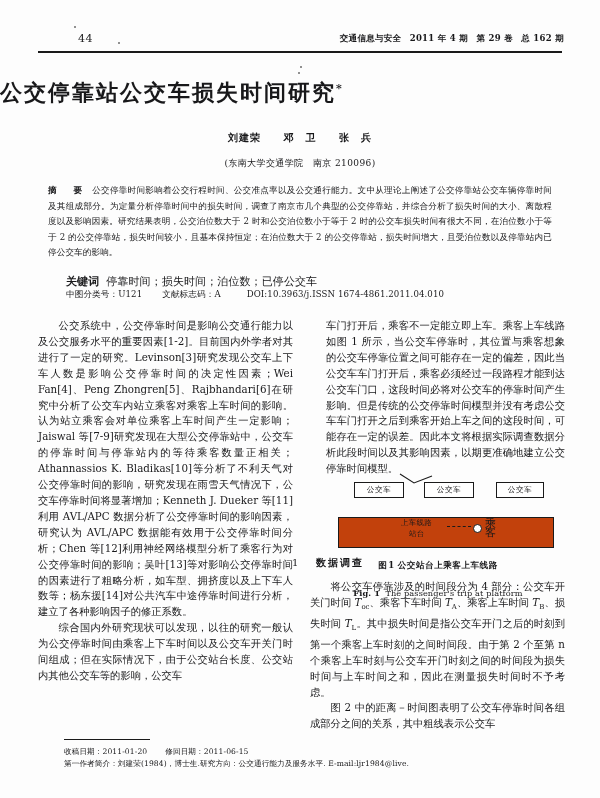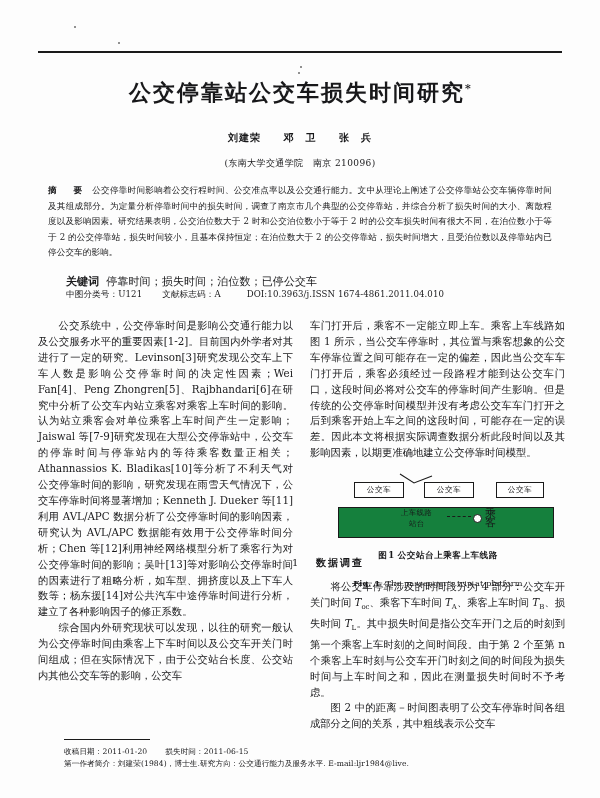--- a/index.html
+++ b/index.html
@@ -56,21 +56,21 @@
     height: 2px;
     background: #1a1a1a;
   }
 
   
   .title {
     position: absolute;
     left: 0;
     top: 78px;
     width: 600px;
-    text-align: center;
+    text-align: left;
     font-size: 22px;
     font-weight: bold;
     letter-spacing: 2px;
     font-family: "DejaVu Serif", "Liberation Serif", serif;
   }
   .title .star {
     font-size: 11px;
     vertical-align: super;
     letter-spacing: 0;
   }
@@ -143,21 +143,21 @@
     line-height: 15.9px;
     text-align: justify;
     letter-spacing: 0;
   }
   .col-l { left: 38px; }
   .col-r { left: 310px; }
   .col p {
     margin: 0;
     text-indent: 2em;
   }
-  .col p.noind { text-indent: 0; }
+  .col p.noind { text-indent: 0; margin-left: 16px; }
 
   
   .figure {
     position: absolute;
     left: 310px;
     top: 482px;
     width: 256px;
   }
   .fig-buses {
     position: relative;
@@ -175,25 +175,25 @@
     text-align: center;
     letter-spacing: .6px;
     background: #fff;
   }
   .bus-1 { left: 30px; width: 48px; }
   .bus-2 { left: 100px; width: 48px; }
   .bus-3 { left: 172px; width: 46px; }
   .fig-platform {
     position: relative;
     margin-left: 28px;
-    margin-top: 8px;
+    margin-top: 18px;
     width: 214px;
     height: 29px;
     border: 1.4px solid #1a1a1a;
-    background: #15803d;
+    background: #c2410c;
   }
   .lbl-route {
     position: absolute;
     left: 62px;
     top: 0px;
     font-size: 7.4px;
     letter-spacing: .4px;
   }
   .lbl-stage {
     position: absolute;
@@ -305,20 +305,29 @@
     position: absolute;
     background: #6d6d6d;
     border-radius: 50%;
   }
 </style>
 </head>
 <body>
 
 <div class="page">
 
+  <div class="runhead">
+    <div class="folio">44</div>
+    <div class="journal">
+      <span>交通信息与安全</span>
+      <span>2011 年 4 期</span>
+      <span>第 29 卷</span>
+      <span>总 162 期</span>
+    </div>
+  </div>
   <div class="rule-top"></div>
 
   <div class="speck" style="left:74px;top:26px;width:2px;height:2px;"></div>
   <div class="speck" style="left:118px;top:42px;width:2px;height:2px;"></div>
   <div class="speck" style="left:298px;top:72px;width:2px;height:2px;"></div>
   <div class="speck" style="left:300px;top:66px;width:2px;height:2px;"></div>
 
   <div class="title"><span>公交停靠站公交车损失时间研究</span><span class="star">*</span></div>
 
   <div class="authors">
@@ -371,17 +380,17 @@
 
   <div class="sec-head"><span class="num">1</span><span>数据调查</span></div>
 
   <div class="col-r2">
     <p><span>将公交车停靠涉及的时间段分为 4 部分：公交车开关门时间 </span><span class="ital">T</span><sub style="font-size:7px">oc</sub><span>、乘客下车时间 </span><span class="ital">T</span><sub style="font-size:7px">A</sub><span>、乘客上车时间 </span><span class="ital">T</span><sub style="font-size:7px">B</sub><span>、损失时间 </span><span class="ital">T</span><sub style="font-size:7px">L</sub><span>。其中损失时间是指公交车开门之后的时刻到第一个乘客上车时刻的之间时间段。由于第 2 个至第 n 个乘客上车时刻与公交车开门时刻之间的时间段为损失时间与上车时间之和，因此在测量损失时间时不予考虑。</span></p>
     <p>图 2 中的距离－时间图表明了公交车停靠时间各组成部分之间的关系，其中粗线表示公交车</p>
   </div>
 
   <div class="fn-rule"></div>
   <div class="footnote">
-    <div class="ln ln1"><span>收稿日期：</span><span>2011-01-20</span><span class="sep"></span><span>损失时间：</span><span>2011-06-15</span></div>
+    <div class="ln ln1"><span>收稿日期：</span><span>2011-01-20</span><span class="sep"></span><span>修回日期：</span><span>2011-06-15</span></div>
     <div class="ln ln3">第一作者简介：刘建荣(1984)，博士生.研究方向：公交通行能力及服务水平. E-mail:ljr1984@live.</div>
   </div>
 
 </div>
 
 </body></html>

